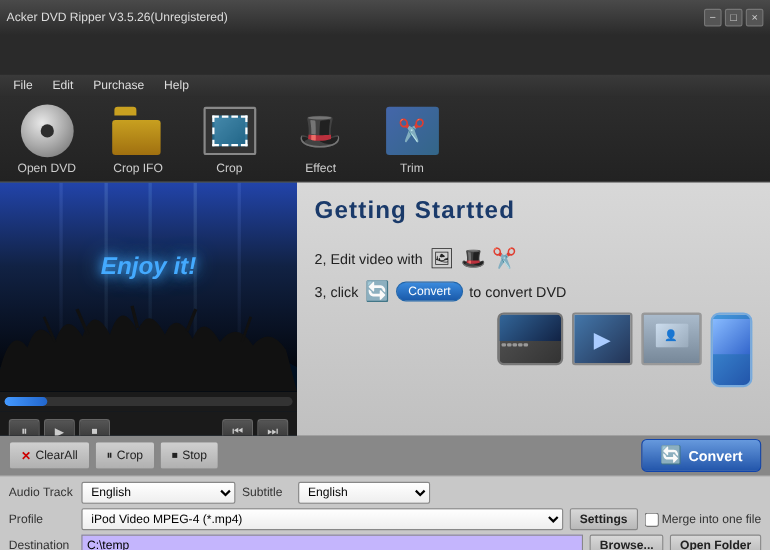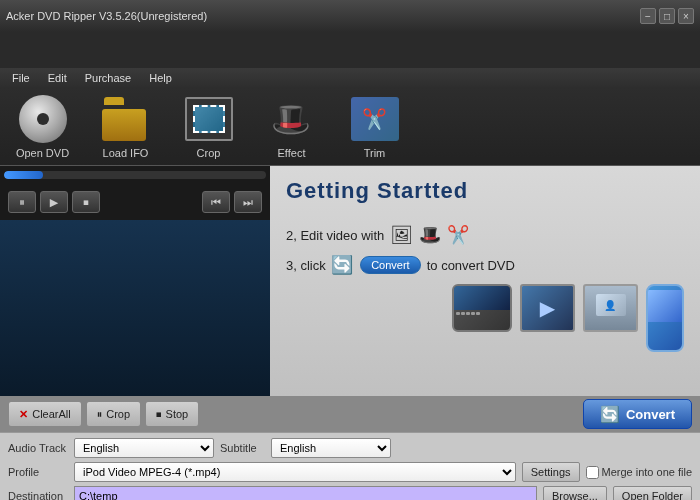--- a/index.html
+++ b/index.html
@@ -381,20 +381,21 @@
     }
     .form-btn {
       height: 20px;
       background: linear-gradient(to bottom, #d8d8d8, #b8b8b8);
       border: 1px solid #888;
       border-radius: 2px;
       font-size: 11px;
       padding: 0 8px;
       cursor: pointer;
       color: #222;
+      font-weight: bold;
     }
     .checkbox-label {
       display: flex; align-items: center; gap: 3px;
       font-size: 11px; color: #333;
     }
 
     
     .status-bar {
       height: 18px;
       background: linear-gradient(to bottom, #c0c0c0, #aaa);
@@ -434,21 +435,21 @@
     <span class="tool-label">Open DVD</span>
   </div>
 
   <div class="tool-btn">
     <div class="tool-icon">
       <div class="ifo-icon">
         <div class="folder-tab"></div>
         <div class="folder-back"></div>
       </div>
     </div>
-    <span class="tool-label">Load IFO</span>
+    <span class="tool-label">Crop IFO</span>
   </div>
 
   <div class="tool-btn">
     <div class="tool-icon">
       <div class="crop-icon-wrap">
         <div class="crop-inner"></div>
       </div>
     </div>
     <span class="tool-label">Crop</span>
   </div>
@@ -468,20 +469,41 @@
         ✂️
       </div>
     </div>
     <span class="tool-label">Trim</span>
   </div>
 </div>
 
 <div class="main-area">
 
   <div class="preview-panel">
+    <div class="preview-image">
+
+      <div class="light-ray" style="left:20%; background: linear-gradient(to bottom, #88aaff, transparent);"></div>
+      <div class="light-ray" style="left:35%; background: linear-gradient(to bottom, #aaddff, transparent);"></div>
+      <div class="light-ray" style="left:50%; background: linear-gradient(to bottom, #88ccff, transparent);"></div>
+      <div class="light-ray" style="left:65%; background: linear-gradient(to bottom, #aaddff, transparent);"></div>
+      <div class="light-ray" style="left:80%; background: linear-gradient(to bottom, #88aaff, transparent);"></div>
+
+      <svg style="position:absolute;bottom:0;width:100%;height:80px;" viewBox="0 0 270 80" preserveAspectRatio="none">
+        <ellipse cx="135" cy="90" rx="160" ry="60" fill="#001122" opacity="0.9"></ellipse>
+        <path d="M0,60 Q10,20 25,40 Q35,10 50,35 Q60,5 75,30 Q85,0 100,28 Q110,-5 125,25 Q135,0 150,28 Q160,5 175,32 Q185,8 200,35 Q215,15 230,38 Q245,20 260,42 L270,80 L0,80 Z" fill="#111"></path>
+
+        <line x1="80" y1="28" x2="70" y2="5" stroke="#111" stroke-width="3"></line>
+        <line x1="125" y1="22" x2="120" y2="2" stroke="#111" stroke-width="3"></line>
+        <line x1="170" y1="25" x2="178" y2="5" stroke="#111" stroke-width="3"></line>
+        <line x1="50" y1="35" x2="40" y2="12" stroke="#111" stroke-width="2.5"></line>
+        <line x1="220" y1="35" x2="228" y2="12" stroke="#111" stroke-width="2.5"></line>
+      </svg>
+
+      <span class="enjoy-text">Enjoy it!</span>
+    </div>
 
     <div class="preview-progress">
       <div class="progress-bar-bg">
         <div class="progress-bar-fill"></div>
       </div>
     </div>
 
     <div class="preview-controls">
       <div class="ctrl-group">
         <div class="ctrl-btn">⏸</div>

